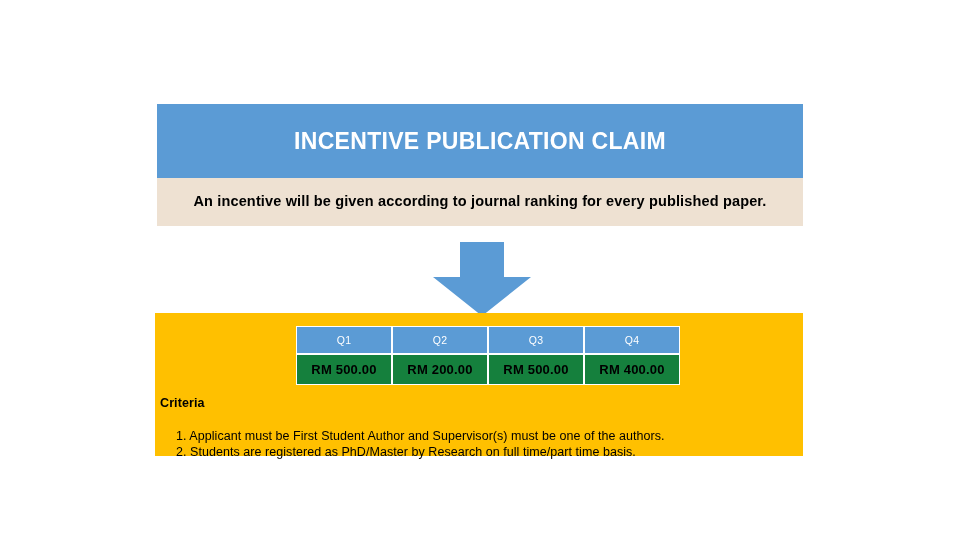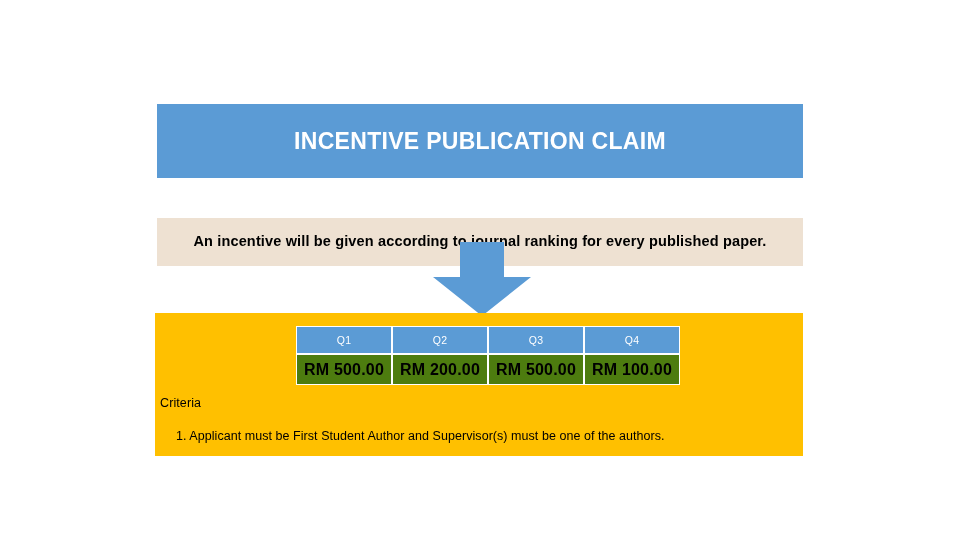--- a/index.html
+++ b/index.html
@@ -61,21 +61,20 @@
     left: 157px;
     top: 178px;
     width: 646px;
     height: 48px;
     background: #EEE1D2;
     display: flex;
     align-items: center;
     justify-content: center;
     box-sizing: border-box;
     padding: 0 36px;
-    margin-top: 40px;
   }
   .description-text {
     color: #000000;
     font-size: 14.5px;
     font-weight: bold;
     text-align: center;
     line-height: 1.45;
     letter-spacing: 0.15px;
   }
 
@@ -121,39 +120,39 @@
     padding: 0;
   }
   .quartile-table th {
     background: #5B9BD5;
     color: #FFFFFF;
     font-size: 10.5px;
     font-weight: normal;
     letter-spacing: 0.2px;
   }
   .quartile-table td {
-    background: #4d7c0f;
+    background: #15803d;
     color: #000000;
-    font-size: 16px;
+    font-size: 13px;
     font-weight: bold;
     height: 31px;
     letter-spacing: 0.2px;
   }
 
   
   .criteria {
     position: absolute;
     left: 160px;
     top: 396px;
     width: 620px;
     color: #000000;
   }
   .criteria-heading {
     font-size: 12.5px;
-    font-weight: normal;
+    font-weight: bold;
     line-height: 1.25;
     letter-spacing: 0.1px;
   }
   .criteria-list {
     margin: 16px;
     padding: 0;
     list-style: none;
   }
   .criteria-item {
     font-size: 12.5px;
@@ -192,25 +191,26 @@
         <th>Q2</th>
         <th>Q3</th>
         <th>Q4</th>
       </tr>
     </thead>
     <tbody>
       <tr>
         <td>RM 500.00</td>
         <td>RM 200.00</td>
         <td>RM 500.00</td>
-        <td>RM 100.00</td>
+        <td>RM 400.00</td>
       </tr>
     </tbody>
   </table>
 
   <div class="criteria">
     <div class="criteria-heading">Criteria</div>
     <ul class="criteria-list">
       <li class="criteria-item">1. Applicant must be First Student Author and Supervisor(s) must be one of the authors.</li>
+      <li class="criteria-item">2. Students are registered as PhD/Master by Research on full time/part time basis.</li>
     </ul>
   </div>
 
 </div>
 
 </body></html>

